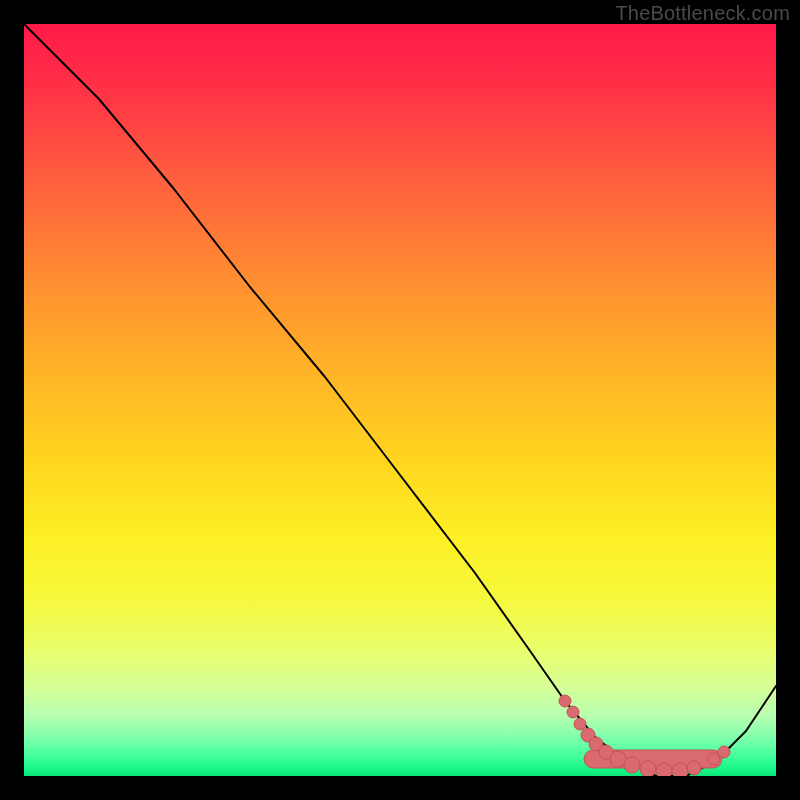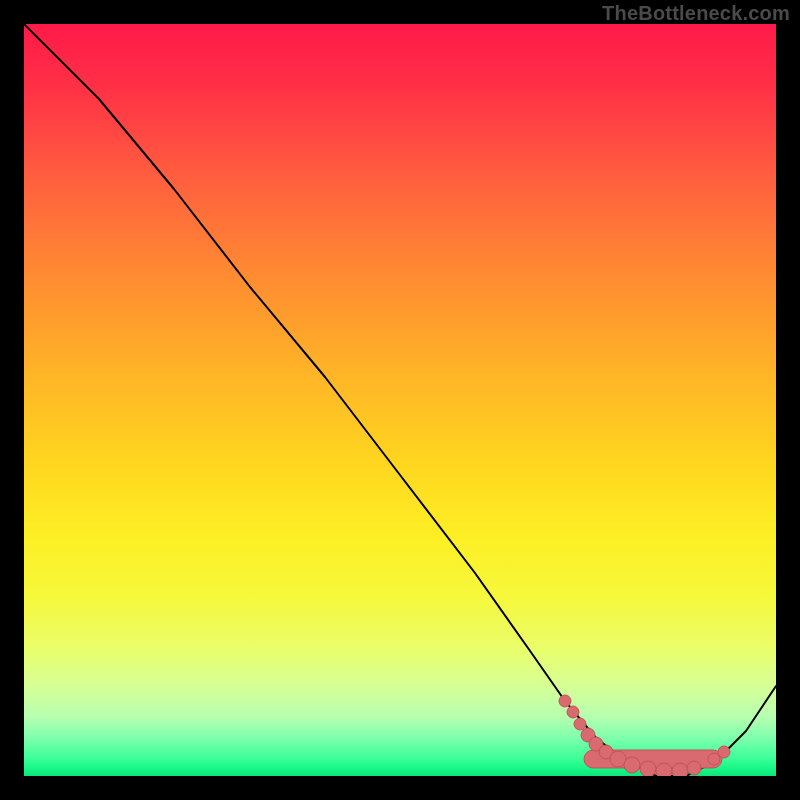--- a/index.html
+++ b/index.html
@@ -18,21 +18,21 @@
     width: 800px;
     height: 800px;
     background: #000;
   }
   .watermark {
     position: absolute;
     top: 2px;
     right: 10px;
     color: #4a4a4a;
     font-size: 20px;
-    font-weight: 700;
+    font-weight: 400;
     letter-spacing: 0.2px;
     z-index: 50;
   }
   .plot {
     position: absolute;
     top: 24px;
     left: 24px;
     width: 752px;
     height: 752px;
     overflow: hidden;

